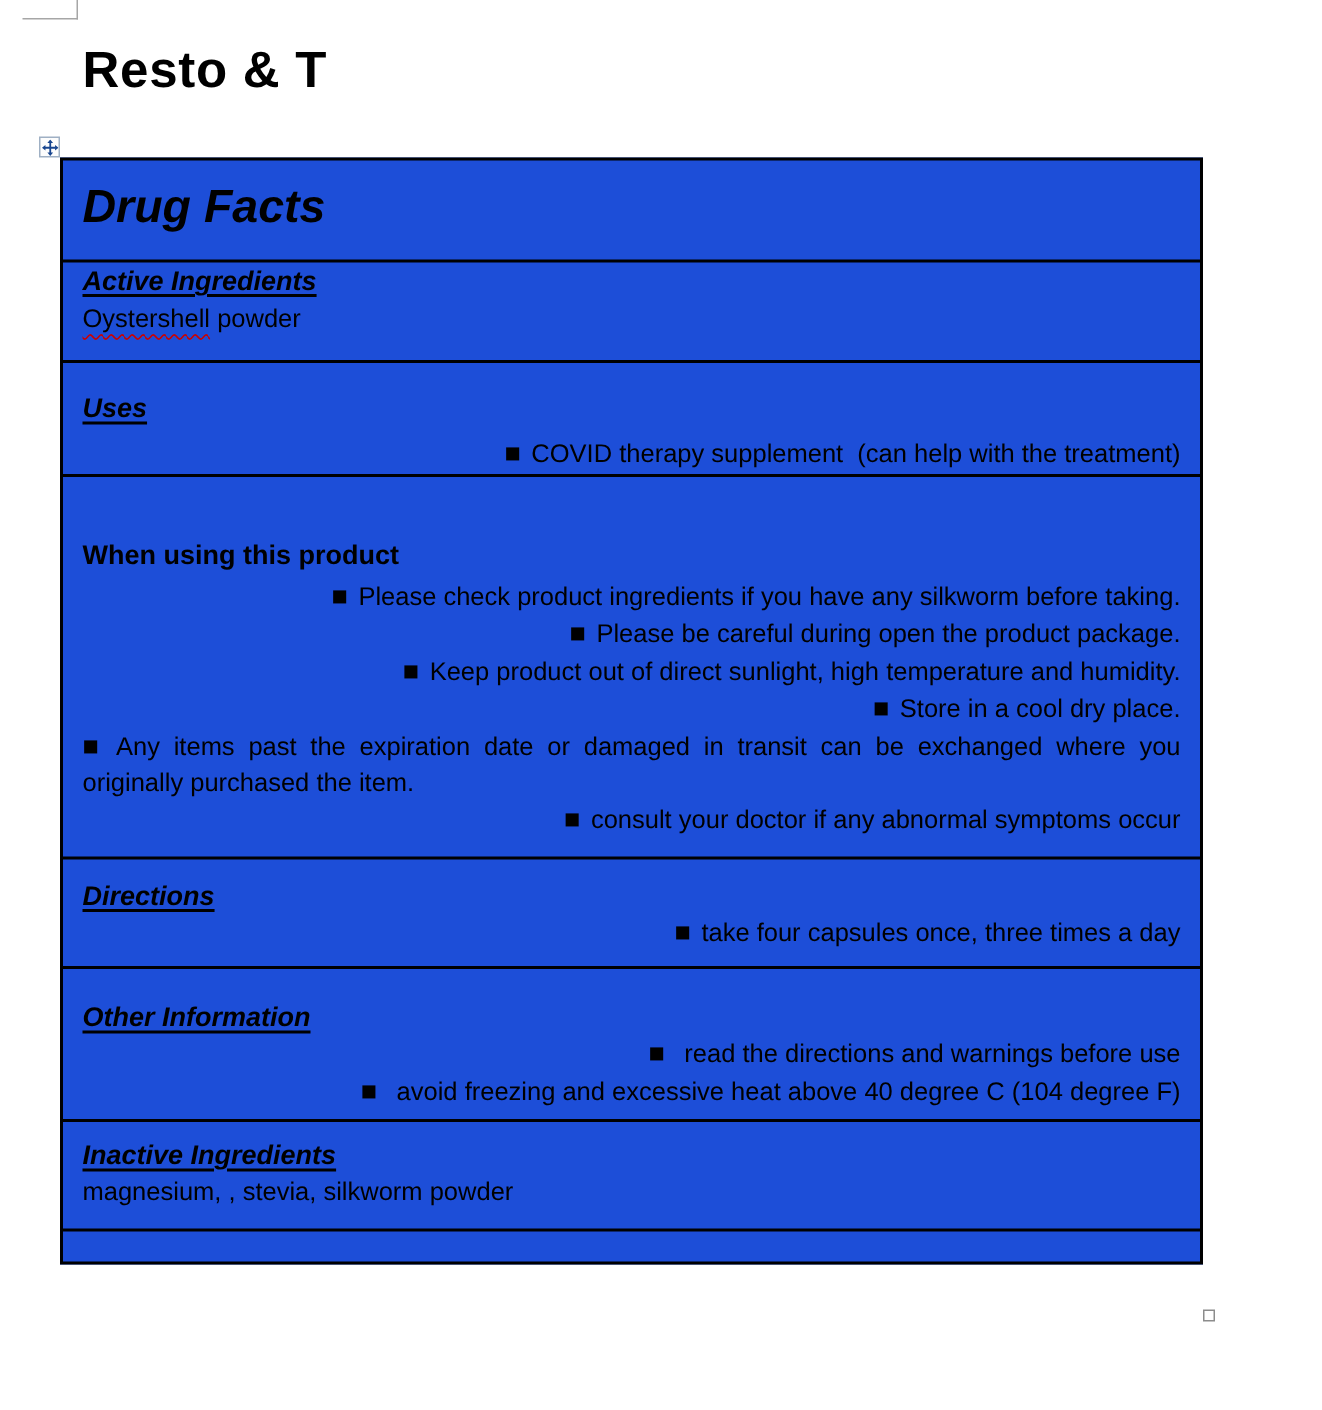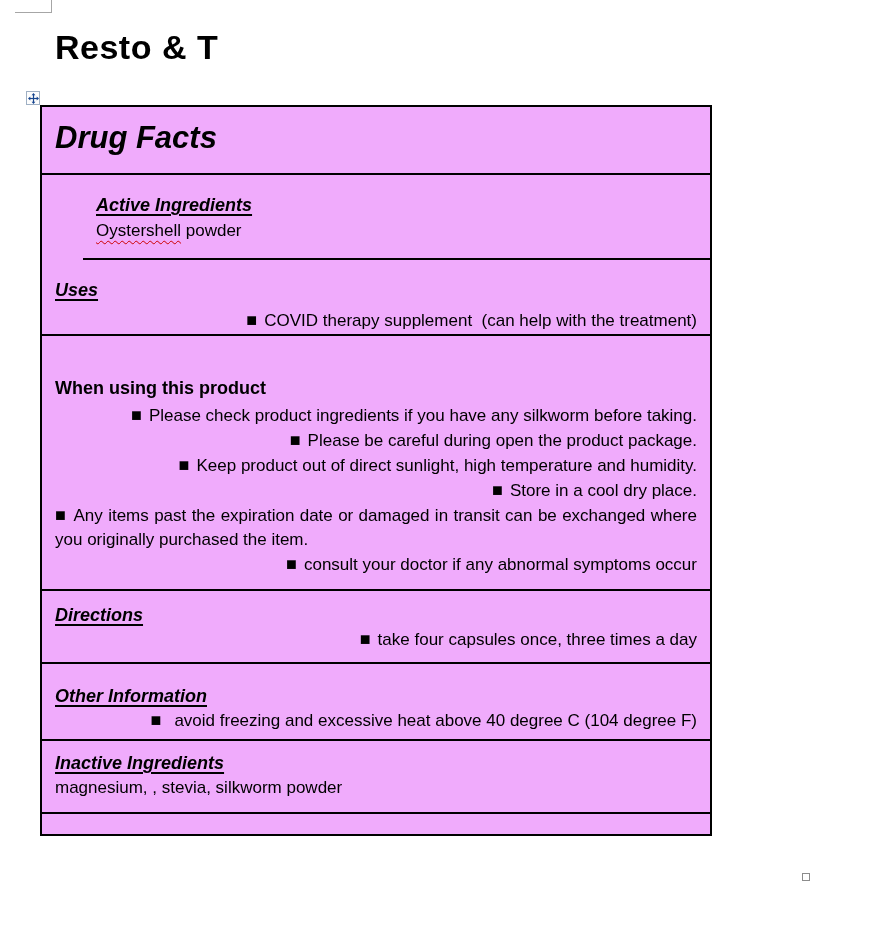--- a/index.html
+++ b/index.html
@@ -34,23 +34,23 @@
     position: absolute; left: 26px; top: 91px;
     width: 14px; height: 14px;
     border: 1px solid #9fb0c4;
     background: #fdfdfd;
     display: flex; align-items: center; justify-content: center;
     cursor: move;
   }
 
   .facts-table {
     position: absolute; left: 40px; top: 105px;
-    width: 672px;
+    width: 762px;
     border: 2px solid #000;
-    background: #f0abfc;
+    background: #1d4ed8;
   }
   .row { border-bottom: 2px solid #000; padding: 0 13px; }
   .row:last-child { border-bottom: none; }
 
   .row-title { padding-top: 9px; padding-bottom: 13px; }
   .facts-title {
     margin: 0;
     font-size: 31px; font-weight: 700; font-style: italic;
     line-height: 44px;
     white-space: pre-wrap;
@@ -83,21 +83,21 @@
     white-space: pre-wrap;
     text-align: right;
   }
   .bullet-line .sq {
     font-size: 18px;
     margin-right: 7px;
   }
   .bullet-line .sq-wide { margin-right: 13px; }
   .justify { text-align: justify; }
 
-  .row-active { padding-top: 18px; padding-bottom: 15px; margin-left: 41px; }
+  .row-active { padding-top: 0; padding-bottom: 15px; }
   .row-active .body-line { margin-top: 1px; }
   .row-uses { padding-top: 18px; }
   .row-uses .bullet-line { margin-top: 5px; line-height: 26px; }
   .row-warning { padding-top: 15px; padding-bottom: 12px; }
   .row-warning .bullets { margin-top: 2px; }
   .row-directions { padding-top: 12px; padding-bottom: 10px; }
   .row-other { padding-top: 20px; padding-bottom: 6px; }
   .row-inactive { padding-top: 10px; padding-bottom: 12px; }
   .row-empty { height: 20px; }
 
@@ -165,20 +165,21 @@
     </div>
   </section>
 
   <section class="row row-directions">
     <h3 class="heading">Directions</h3>
     <p class="bullet-line"><span class="sq">■</span><span>take four capsules once, three times a day</span></p>
   </section>
 
   <section class="row row-other">
     <h3 class="heading">Other Information</h3>
+    <p class="bullet-line"><span class="sq sq-wide">■</span><span>read the directions and warnings before use</span></p>
     <p class="bullet-line"><span class="sq sq-wide">■</span><span>avoid freezing and excessive heat above 40 degree C (104 degree F)</span></p>
   </section>
 
   <section class="row row-inactive">
     <h3 class="heading">Inactive Ingredients</h3>
     <p class="body-line">magnesium, , stevia, silkworm powder</p>
   </section>
 
   <section class="row row-empty"></section>
 

